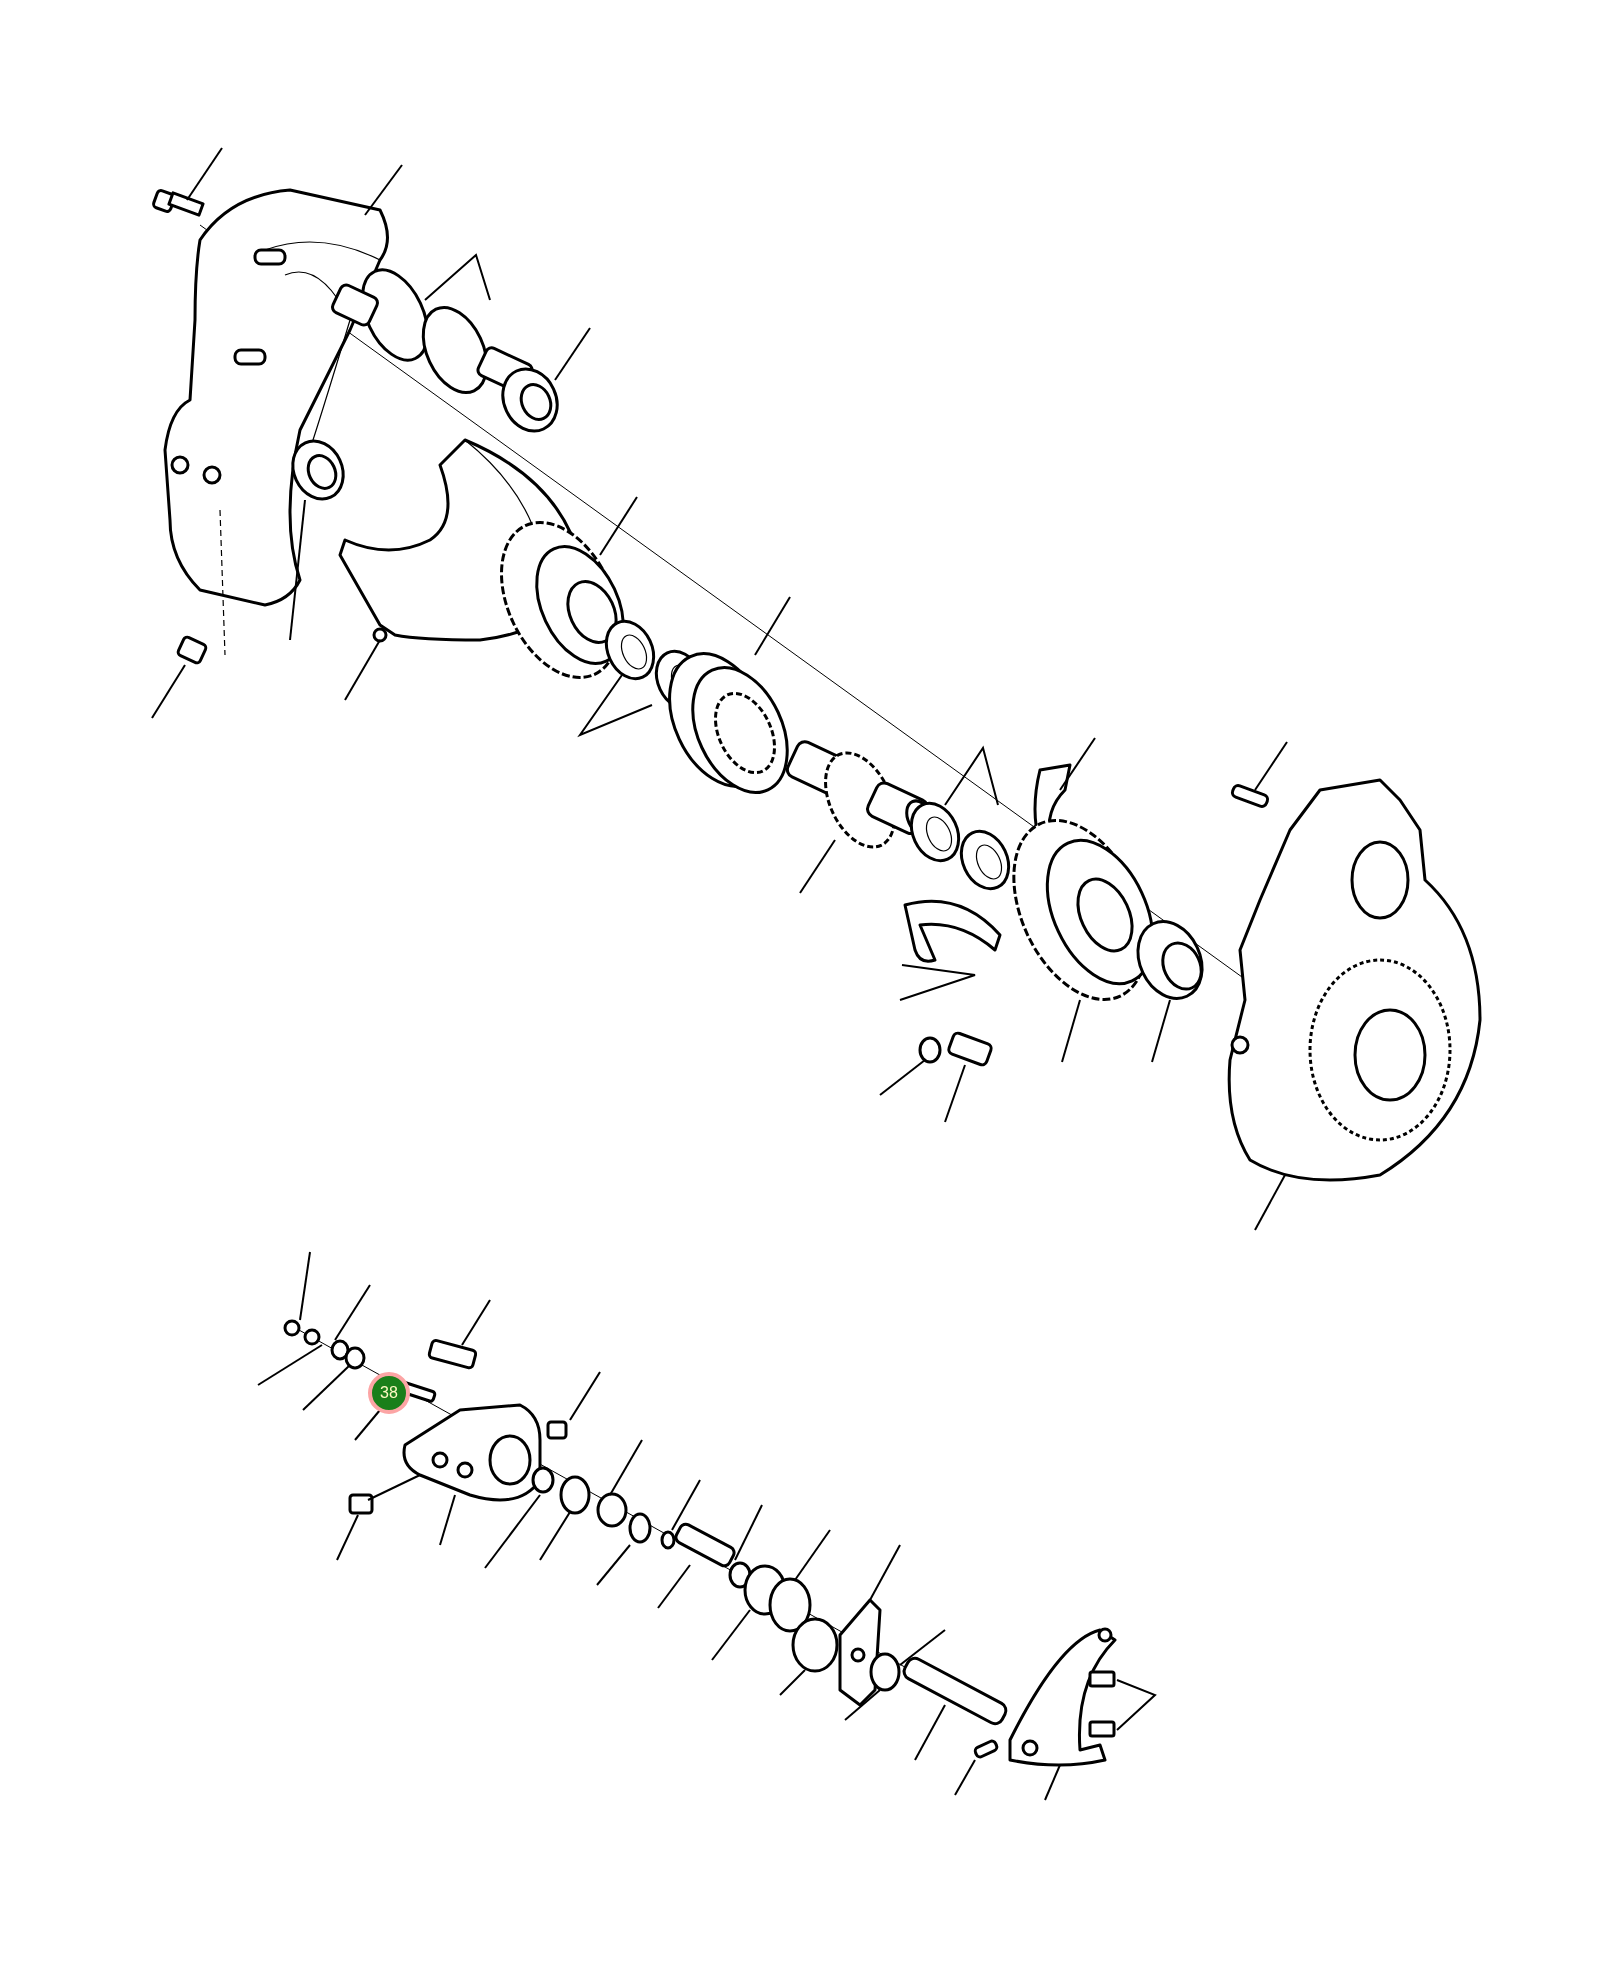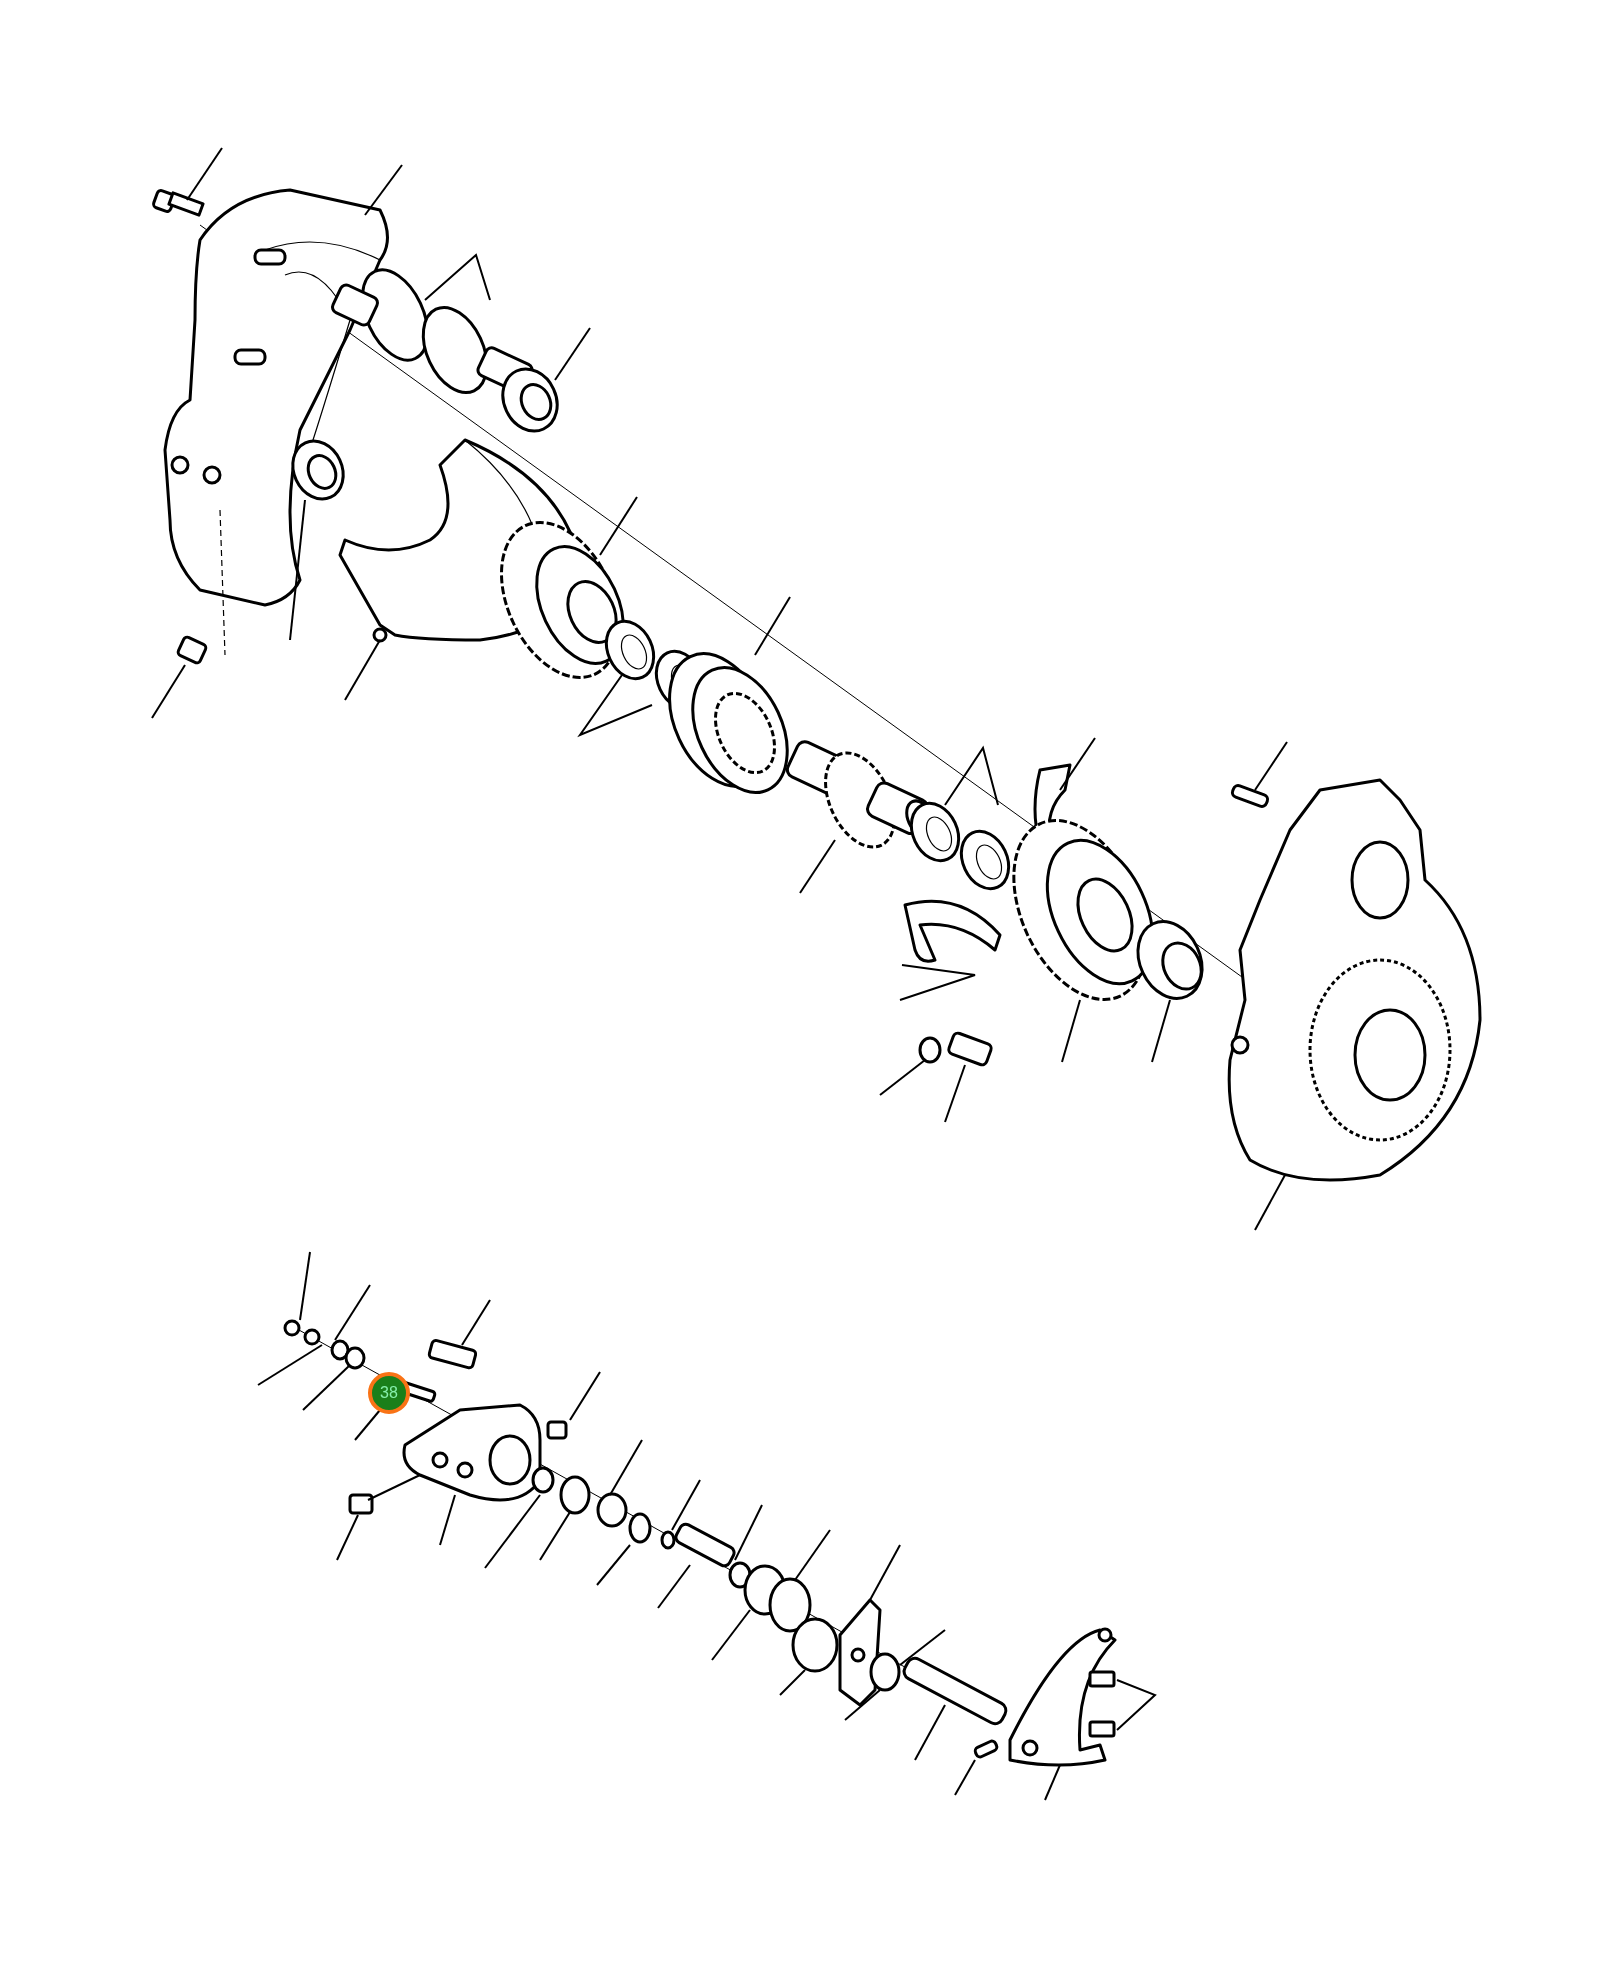--- a/index.html
+++ b/index.html
@@ -3,22 +3,22 @@
   <meta charset="utf-8">
   <style>
     html, body { margin: 0; padding: 0; background: #ffffff; }
     body { width: 1614px; height: 1982px; position: relative; overflow: hidden; font-family: "Liberation Sans", sans-serif; }
     #diagram { position: absolute; left: 0; top: 0; width: 1614px; height: 1982px; }
     .part { fill: #ffffff; stroke: #000; stroke-width: 3; stroke-linejoin: round; }
     .thin { fill: none; stroke: #000; stroke-width: 1.2; }
     .dash { fill: none; stroke: #000; stroke-width: 1.2; stroke-dasharray: 6 4; }
     .leader { stroke: #000; stroke-width: 2; fill: none; }
     .axis { stroke: #000; stroke-width: 1; fill: none; }
-    .hotspot { position: absolute; width: 42px; height: 42px; border-radius: 50%; border: 4px solid #f97316;
-      box-sizing: border-box; display: flex; align-items: center; justify-content: center; color: #86efac;
+    .hotspot { position: absolute; width: 42px; height: 42px; border-radius: 50%; border: 4px solid #fca5a5;
+      box-sizing: border-box; display: flex; align-items: center; justify-content: center; color: #fef9c3;
       font-family: "Liberation Sans", sans-serif; font-size: 16px; cursor: pointer; }
   </style>
 </head>
 <body>
 
 <svg id="diagram" viewBox="0 0 1614 1982" xmlns="http://www.w3.org/2000/svg">
 
   <g>
 
     <line class="axis" x1="200" y1="225" x2="1260" y2="990"></line>

